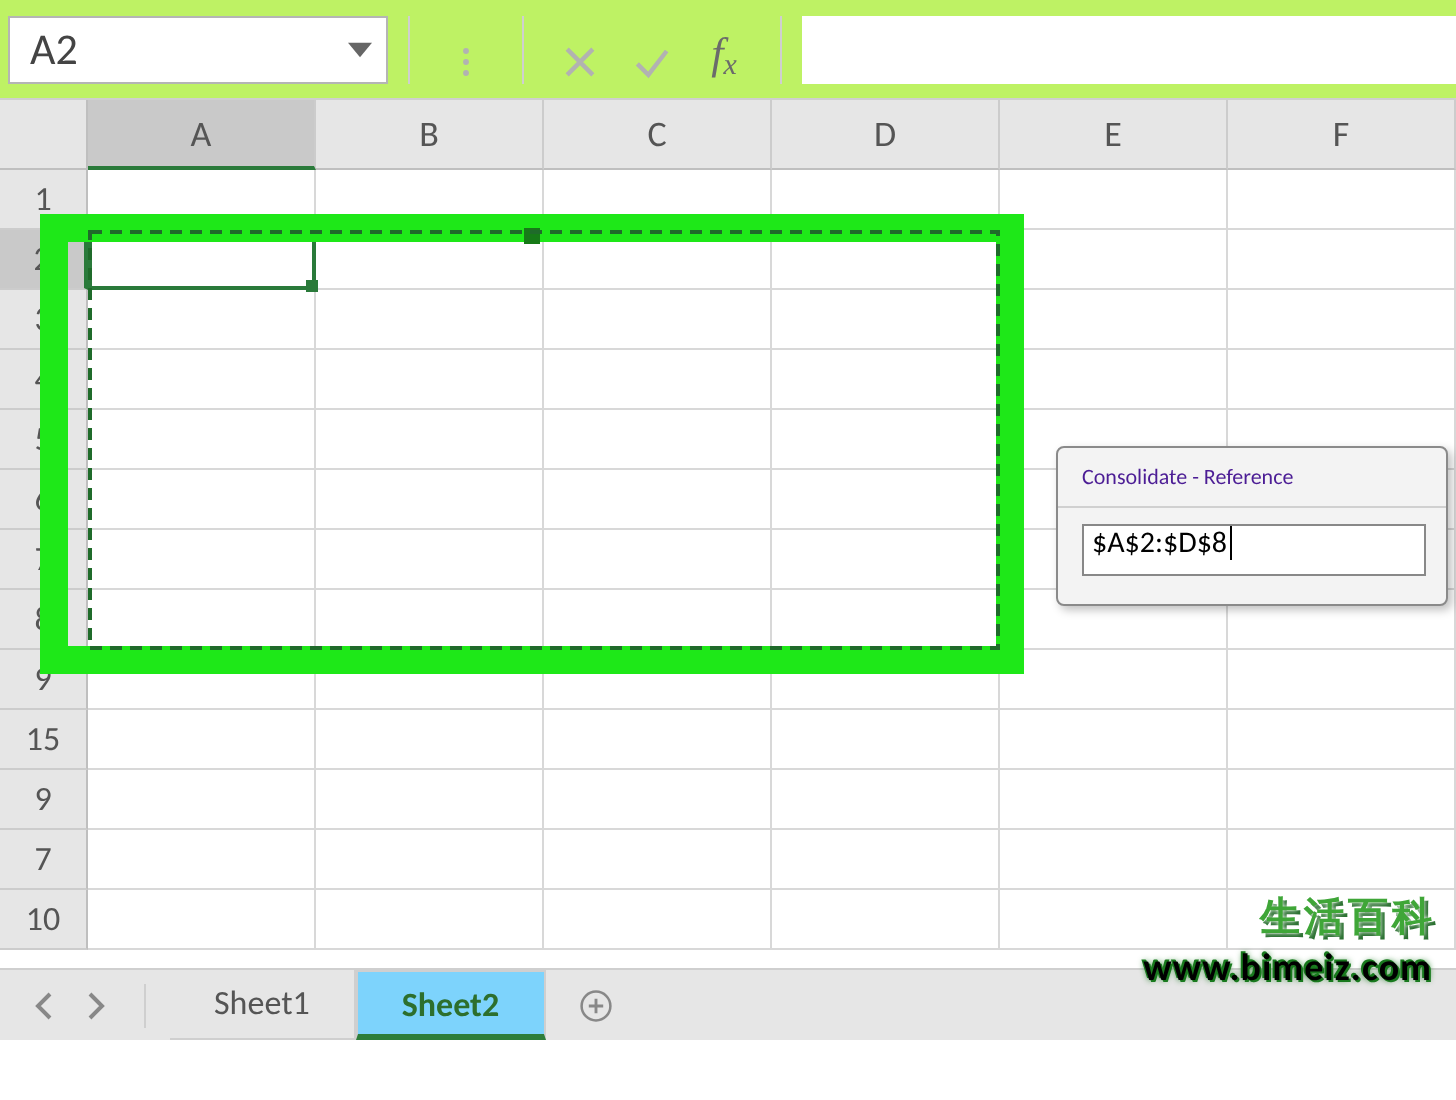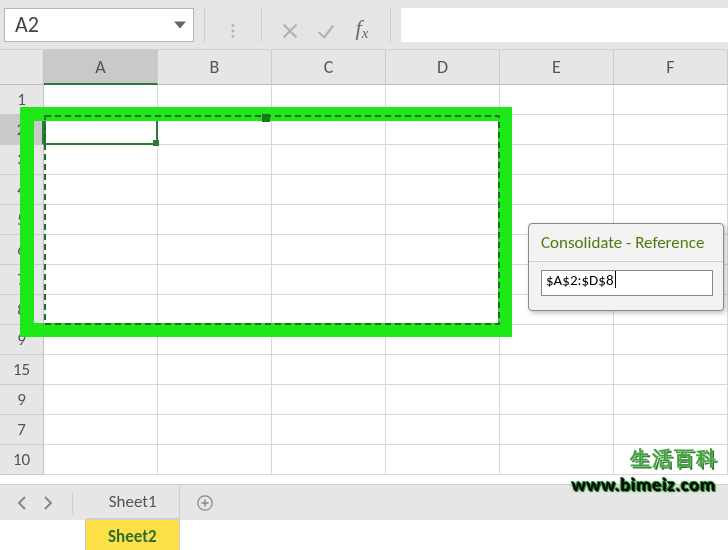--- a/index.html
+++ b/index.html
@@ -1,20 +1,20 @@
 <!DOCTYPE html>
 <html><head>
 <meta charset="utf-8">
 <style>
   * { box-sizing: border-box; margin: 0; padding: 0; }
   html, body { width: 728px; height: 550px; overflow: hidden; font-family: "Segoe UI", Calibri, Arial, sans-serif; font-size: 14px; background: #d9d9d9; }
   .app { width: 728px; height: 550px; position: relative; background: #ffffff; }
 
   
-  .formula-bar { display: flex; align-items: center; height: 50px; background: #e5e5e5; border-bottom: 1px solid #cfcfcf; padding: 6px 0 6px 4px; gap: 0; }
+  .formula-bar { display: flex; align-items: center; height: 50px; background: #bef264; border-bottom: 1px solid #cfcfcf; padding: 6px 0 6px 4px; gap: 0; }
   .name-box-wrap { display: flex; align-items: center; width: 190px; height: 34px; background: #ffffff; border: 1px solid #b5b5b5; position: relative; }
   .name-box { flex: 1; padding-left: 10px; font-size: 22px; color: #444; }
   .name-caret { width: 26px; height: 100%; display: flex; align-items: center; justify-content: center; color: #666; }
   .name-caret svg { width: 12px; height: 10px; }
   .fb-divider { width:1px; height:34px; background:#cfcfcf; margin:0 10px; }
   .fb-icon { width: 36px; height: 34px; display: flex; align-items: flex-end; justify-content: center; color: #8a8a8a; }
   .fb-icon.dim { color: #b2b2b2; }
   .fb-icon svg { width: 22px; height: 22px; }
   .fx { font-style: italic; font-family: "Times New Roman", serif; font-size: 22px; color: #6b6b6b; }
   .formula-input { flex:1; height:34px; background:#fff; border:0; }
@@ -39,35 +39,35 @@
   
   .marquee { position:absolute; z-index:6; pointer-events:none; }
   .marquee svg { position:absolute; inset:0; width:100%; height:100%; }
 
   
   .highlight { position:absolute; border:14px solid #1ee818; z-index:5; pointer-events:none; }
   .highlight::after { content:""; position:absolute; left:50%; top:-7px; width:8px; height:8px; margin-left:-4px; background:#177a18; }
 
   
   .dialog { position:absolute; right:4px; top:173px; width:196px; background:#f3f3f3; border:1px solid #8a8a8a; border-radius:4px; z-index:8; box-shadow: 2px 2px 5px rgba(0,0,0,.25); }
-  .dialog-title { padding:8px 10px 8px 12px; font-size:17px; color:#4d7c0f; border-bottom:1px solid #d0d0d0; white-space:nowrap; overflow:hidden; }
+  .dialog-title { padding:8px 10px 8px 12px; font-size:11px; color:#4c1d95; border-bottom:1px solid #d0d0d0; white-space:nowrap; overflow:hidden; }
   .dialog-body { padding:8px 10px 14px 12px; }
   .dialog-input { width:100%; height:26px; background:#fff; border:1px solid #888; padding:0 4px; font-size:15px; display:flex; align-items:flex-start; font-family: Calibri, Arial, sans-serif;}
   .dialog-caret { display:inline-block; width:1px; height:17px; background:#000; margin-left:1px; animation: blink 1s steps(1) infinite;}
   @keyframes blink { 50% { opacity:0;} }
 
   
   .tabbar { position:absolute; left:0; right:0; bottom:0; height:36px; background:#e6e6e6; border-top:1px solid #cfcfcf; display:flex; align-items:center; z-index:3;}
   .nav-arrows { display:flex; gap:2px; padding:0 10px; }
   .nav-arrow { width:24px; height:24px; display:flex; align-items:center; justify-content:center; color:#888; }
   .nav-arrow svg{ width:12px; height:14px;}
-  .tabs { display:flex; align-items:flex-end; height:100%; margin-left:6px;flex-direction:column;}
+  .tabs { display:flex; height:100%; margin-left:6px;}
   .tab { padding:6px 22px 6px 22px; font-size:17px; color:#555; background:#e6e6e6; border-right:1px solid #cfcfcf;  }
   .tab.inactive { border-bottom:1px solid #cfcfcf; }
-  .tab.active { background:#fde047; color:#2d6f2d; font-weight:600; border-top:1px solid #cfcfcf; border-left:1px solid #cfcfcf; border-right:1px solid #cfcfcf; border-bottom:3px solid #2d7d3a; }
+  .tab.active { background:#7dd3fc; color:#2d6f2d; font-weight:600; border-top:1px solid #cfcfcf; border-left:1px solid #cfcfcf; border-right:1px solid #cfcfcf; border-bottom:3px solid #2d7d3a; }
   .addtab { width:30px; height:30px; display:flex; align-items:center; justify-content:center; margin-left:10px; color:#888;}
   .addtab svg { width:18px; height:18px; }
   .tabbar-divider { width:1px; height:22px; background:#cfcfcf; margin:0 6px 0 2px;}
 
   
   .watermark-1 { position:absolute; right:10px; bottom:48px; z-index:10; font-weight:900; font-size:20px; color:#3fa638; text-shadow: 0 0 2px #fff, 2px 2px 0 #2a7030; font-family: "Microsoft YaHei", sans-serif; letter-spacing:2px;}
   .watermark-2 { position:absolute; right:12px; bottom:24px; z-index:10; font-size:19px; font-weight:700; color:#000000; text-shadow: 0 0 3px #1a7a1f, 1px 1px 0 #1a7a1f, -1px -1px 0 #1a7a1f; letter-spacing:.5px;}
 </style>
 </head>
 <body>

